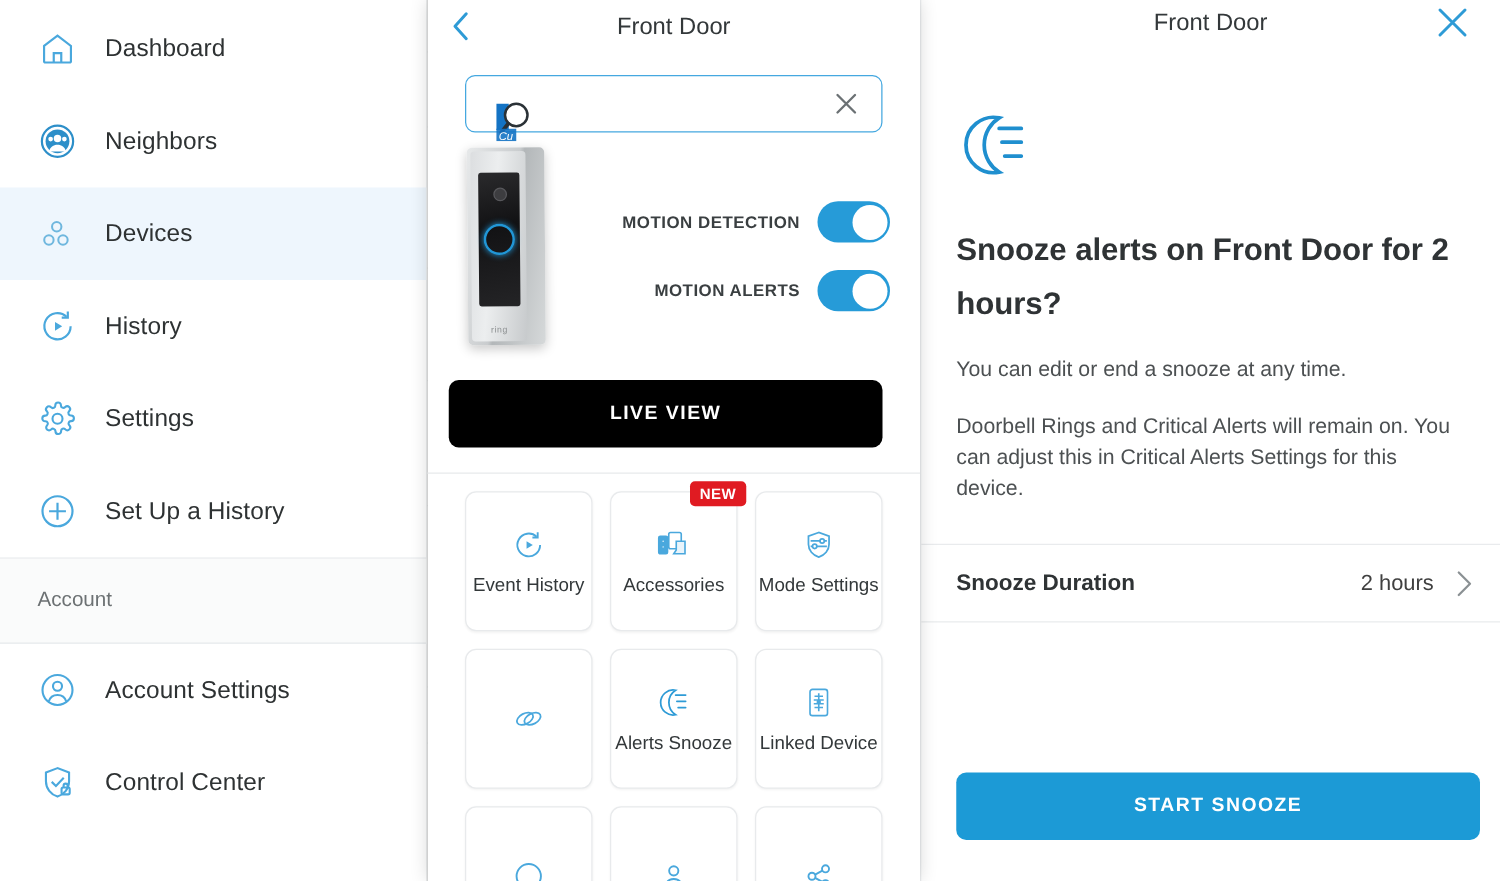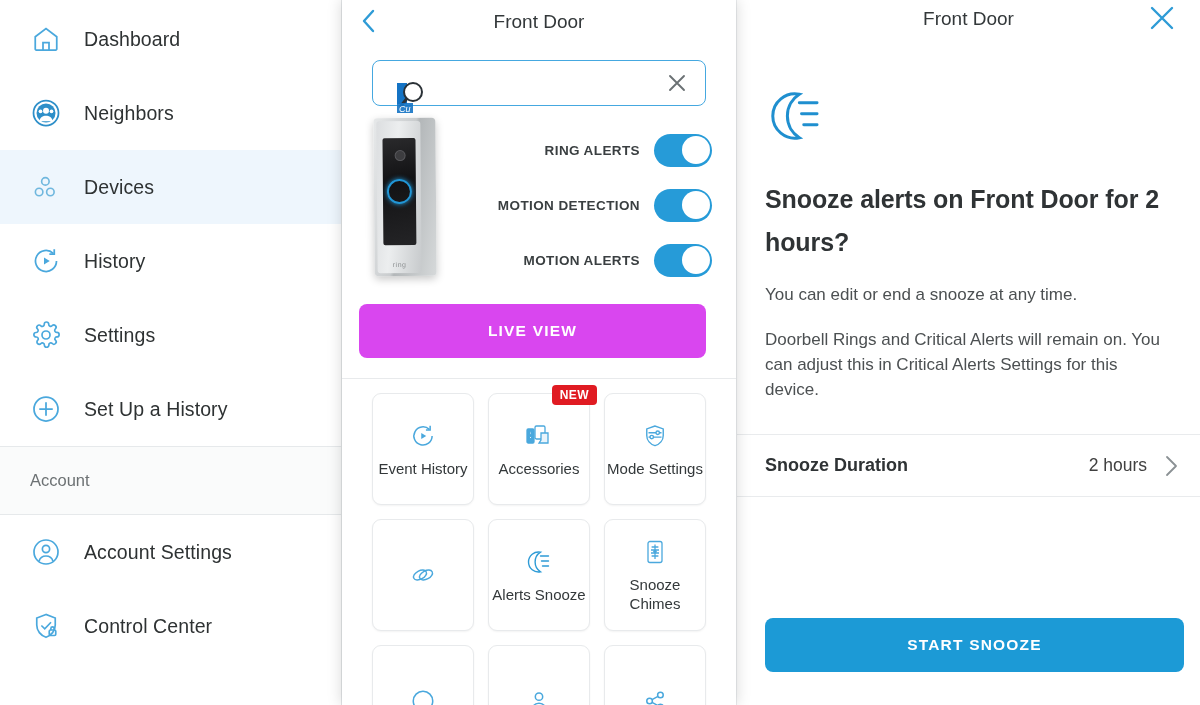--- a/index.html
+++ b/index.html
@@ -133,21 +133,21 @@
   .tlabel { font-size: 13.5px; font-weight: 700; color: #3a3f41;
     letter-spacing: .4px; text-align: right; line-height: 17px; text-transform: uppercase; }
   .switch {
     width: 58px; height: 33px; border-radius: 17px; background: #269bd8;
     position: relative; flex: 0 0 58px; cursor: pointer;
   }
   .switch .knob { position: absolute; right: 2.5px; top: 2.5px;
     width: 28px; height: 28px; border-radius: 50%; background: #fff; }
 
   .liveview {
-    margin: 6px 30px 20px 17px; height: 54px; background: #d946ef;
+    margin: 6px 30px 20px 17px; height: 54px; background: #000000;
     border-radius: 8px; color: #fff; display: flex; align-items: center;
     justify-content: center; font-size: 15.5px; font-weight: 700;
     letter-spacing: 1.2px; cursor: pointer;
   }
   .tiles-wrap { border-top: 1px solid #e8eaec; flex: 1; overflow: hidden;
     padding: 14px 30px 0 30px; }
   .tiles { display: grid; grid-template-columns: repeat(3, 1fr);
     gap: 14px 14px; }
   .tile {
     background: #fff; border: 1px solid #e8eaec; border-radius: 9px;
@@ -362,26 +362,20 @@
               <div class="db-lens"></div>
               <div class="db-ring"></div>
             </div>
             <div class="db-logo">ring</div>
           </div>
         </div>
       </div>
 
       <div class="toggles">
         <div class="trow">
-          <div class="tlabel">RING ALERTS</div>
-          <div class="switch">
-              <span class="knob"></span>
-            </div>
-        </div>
-        <div class="trow">
           <div class="tlabel">MOTION DETECTION</div>
           <div class="switch">
               <span class="knob"></span>
             </div>
         </div>
         <div class="trow">
           <div class="tlabel">MOTION ALERTS</div>
           <div class="switch">
               <span class="knob"></span>
             </div>
@@ -452,21 +446,21 @@
 
         <div class="tile">
           <span class="tl-icon">
             <svg width="24" height="26" viewBox="0 0 24 26" fill="none" stroke="#4aa8dd" stroke-width="1.3">
               <rect x="5" y="2.5" width="14" height="21" rx="2"></rect>
               <path d="M12 5.5v14.5"></path>
               <path d="M8.6 8h6.8M8 11h8M8 14h8M8.6 17h6.8"></path>
               <circle cx="12" cy="12.5" r="1.8" fill="#4aa8dd" stroke="none"></circle>
             </svg>
           </span>
-          <span class="tl-label">Snooze Chimes</span>
+          <span class="tl-label">Linked Device</span>
         </div>
 
         <div class="tile">
           <span class="tl-icon">
             <svg width="26" height="26" viewBox="0 0 24 24" fill="none" stroke="#4aa8dd" stroke-width="1.4">
                 <circle cx="12" cy="12" r="9"></circle>
               </svg>
           </span>
         </div>
         <div class="tile">

